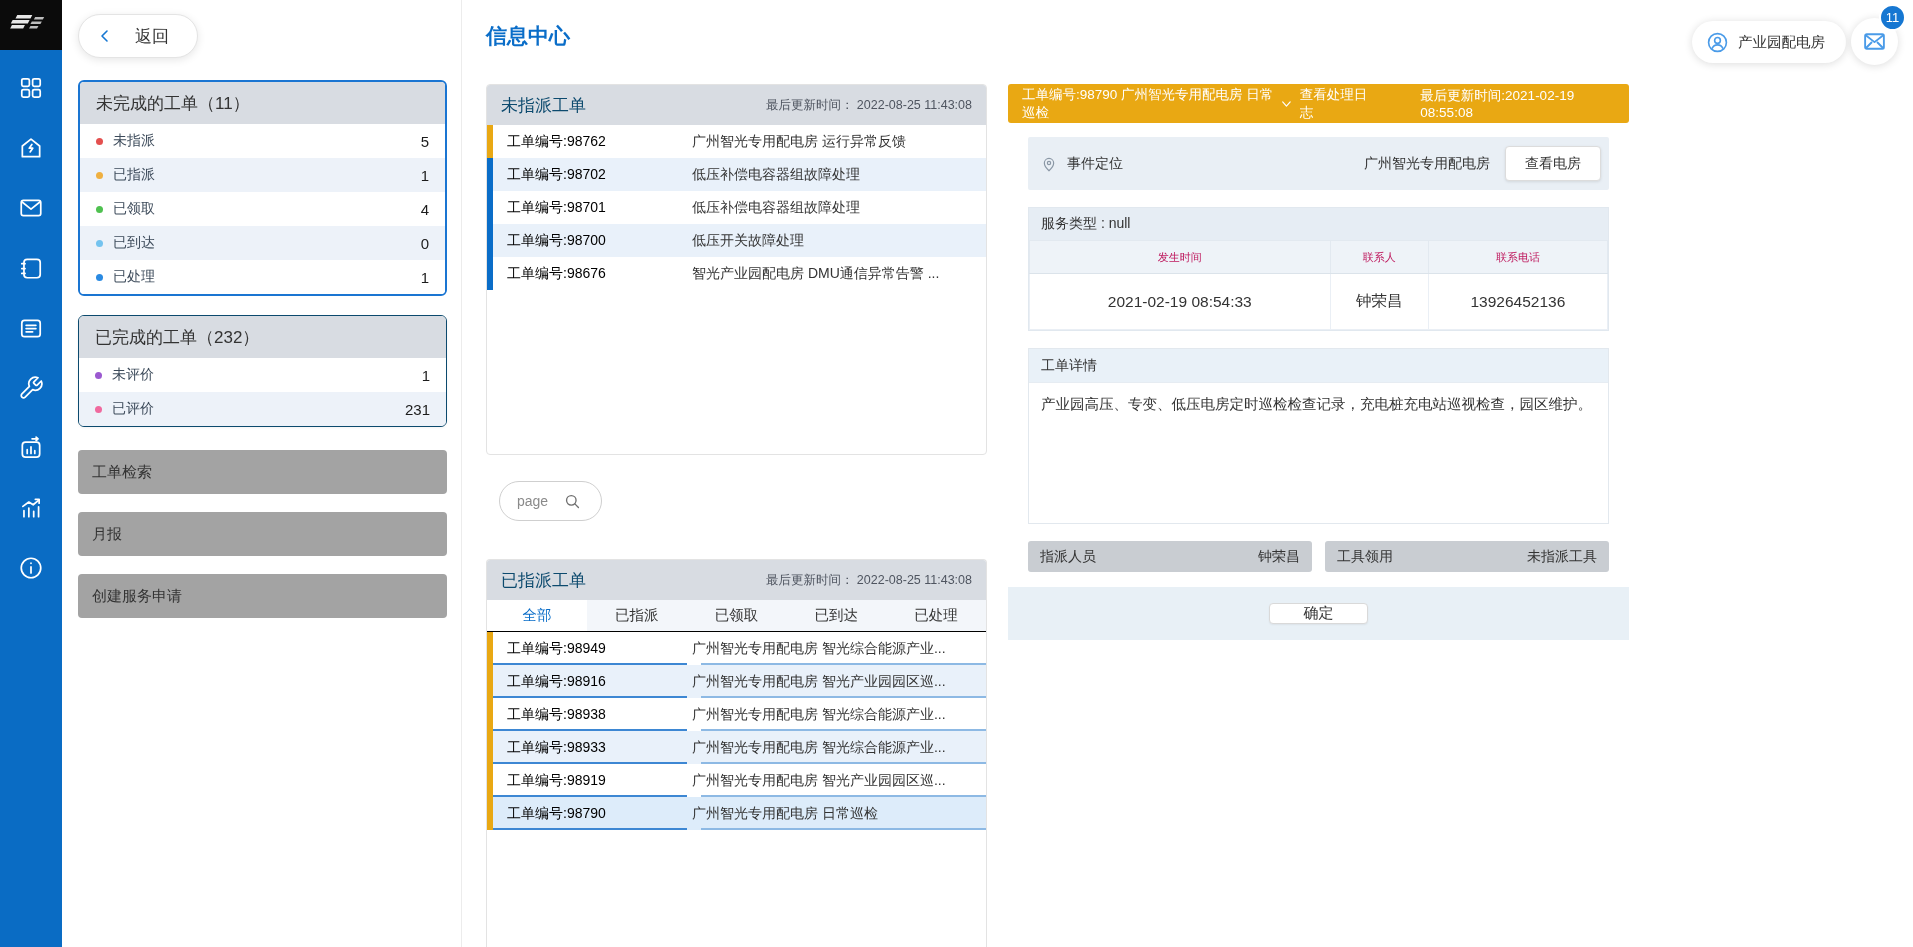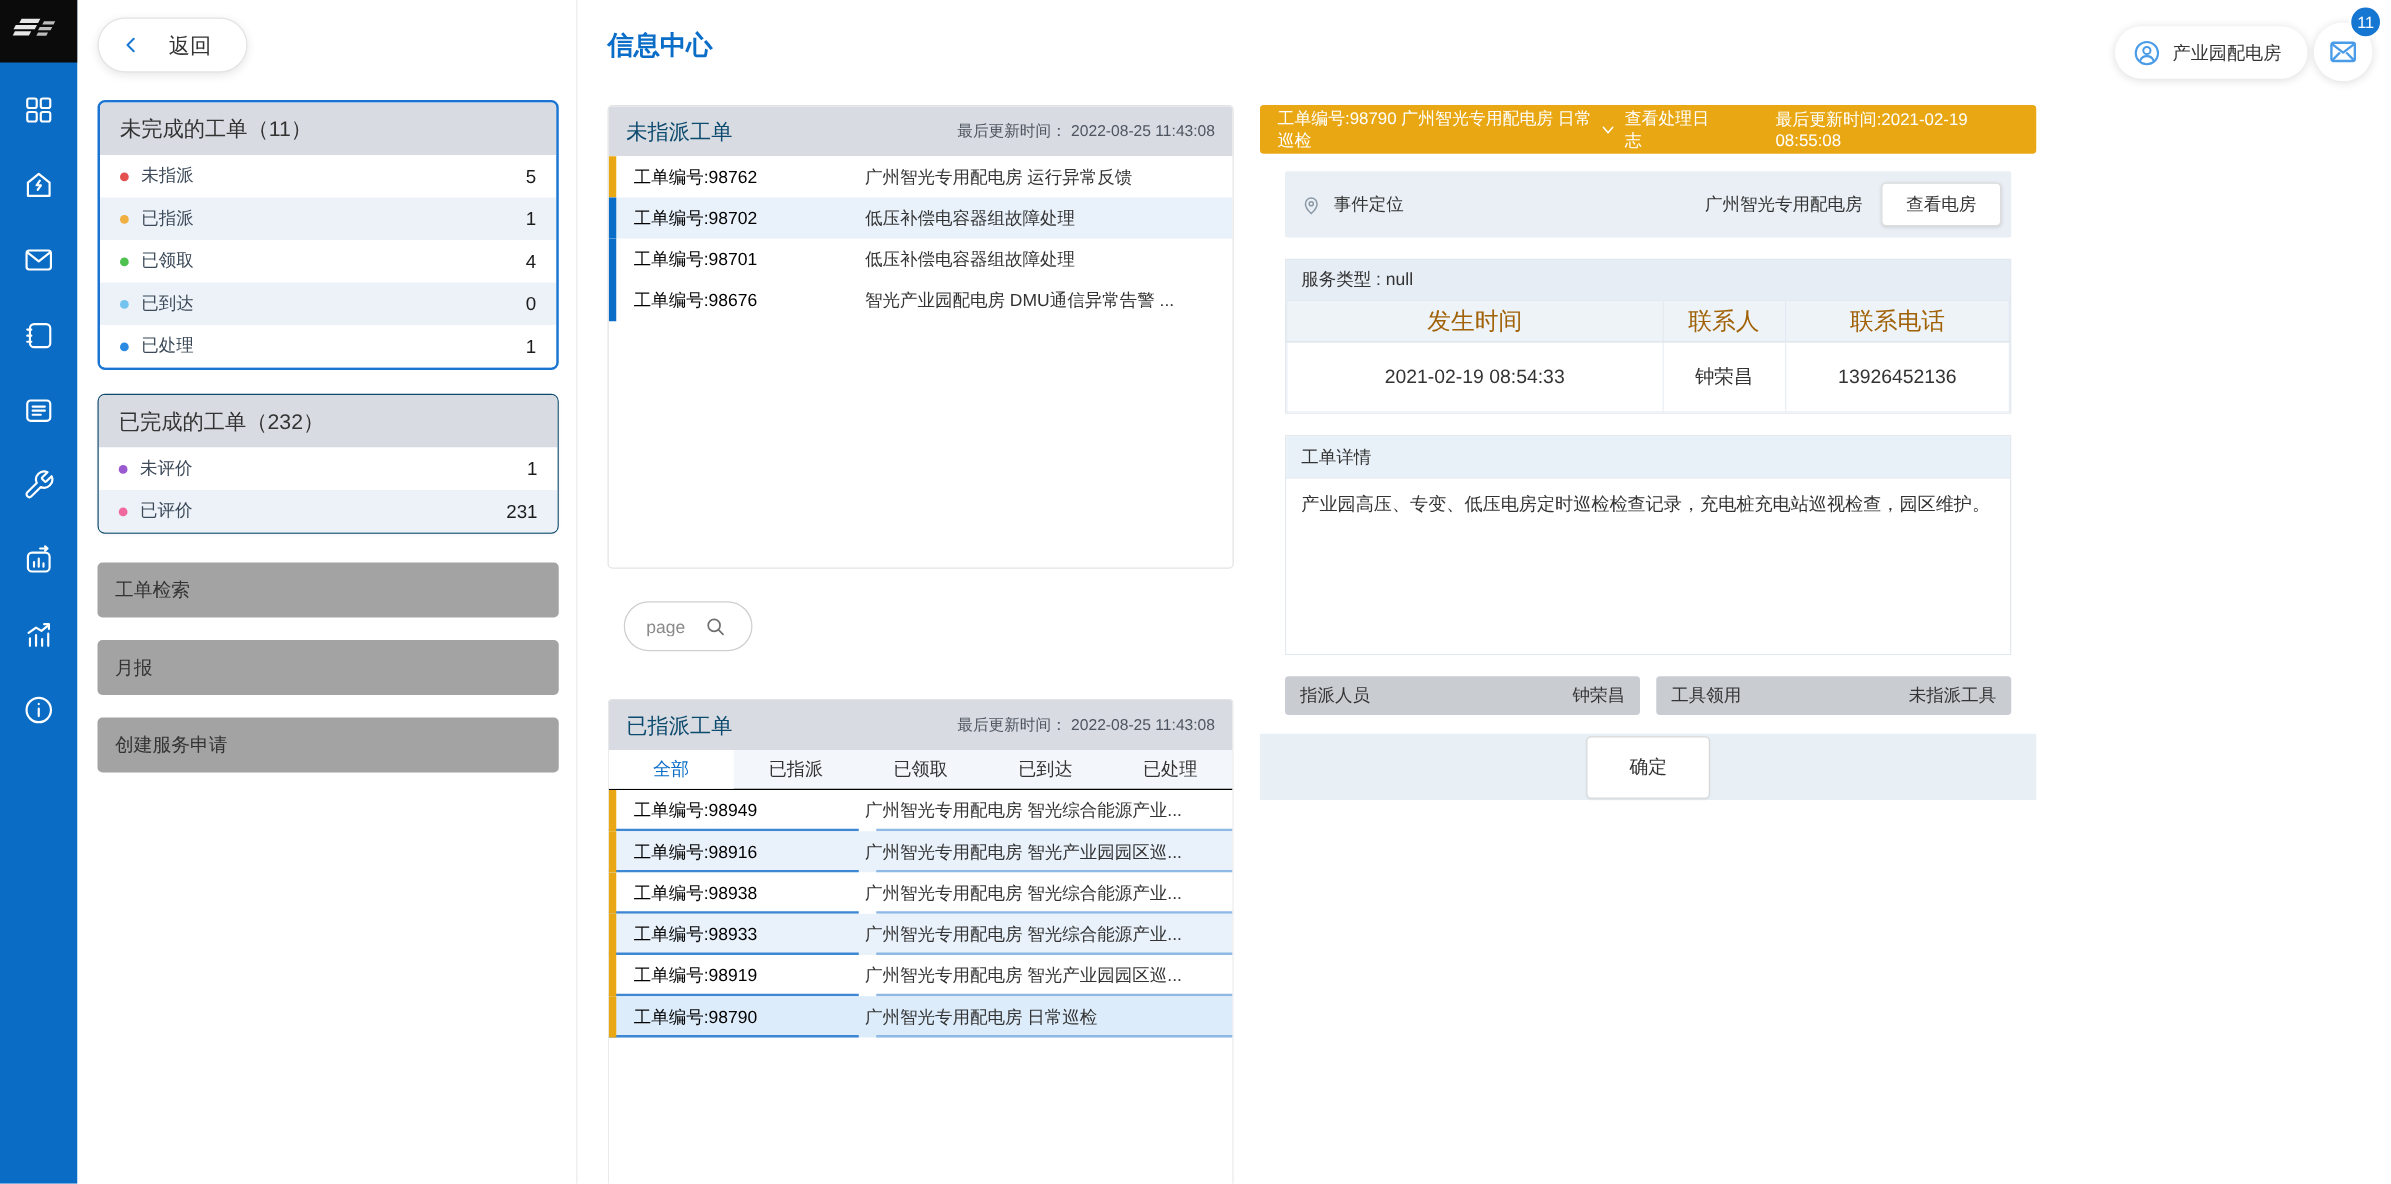--- a/index.html
+++ b/index.html
@@ -74,34 +74,34 @@
   .sec-location { margin:14px 20px 0; height:53px; background:#e9eff5; border-radius:2px; display:flex; align-items:center; padding:0 8px 0 12px; }
   .sec-location svg { width:18px; height:18px; stroke:#8a97a5; fill:none; stroke-width:1.6; }
   .loc-label { margin-left:9px; font-size:14px; color:#333; }
   .loc-value { margin-left:auto; font-size:14px; color:#333; }
   .btn-white { background:#fff; border:1px solid #dcdcdc; border-radius:4px; height:35px; padding:0 19px; font-size:14px; color:#333;
     box-shadow:0 1px 3px rgba(0,0,0,.10); margin-left:15px; cursor:pointer; font-family:"Liberation Sans",sans-serif; }
 
   .sec-service { margin:17px 20px 0; border:1px solid #e1e8ef; }
   .service-bar { height:32px; background:#e6edf4; display:flex; align-items:center; padding:0 12px; font-size:14px; color:#333; }
   .info-table { width:100%; border-collapse:collapse; table-layout:fixed; }
-  .info-table th { height:33px; background:#eef3f8; font-weight:normal; font-size:19px; color:#a16207; border:1px solid #e2e9f0; border-bottom:1px solid #dbe3ea;margin-top:12px; }
+  .info-table th { height:33px; background:#eef3f8; font-weight:normal; font-size:11px; color:#be185d; border:1px solid #e2e9f0; border-bottom:1px solid #dbe3ea;margin-top:12px; }
   .info-table td { height:56px; background:#fff; text-align:center; font-size:15.5px; color:#333; border:1px solid #eaeff5; }
   .col-time { width:52%; } .col-person { width:17%; } .col-phone { width:31%; }
 
   .sec-details { margin:17px 20px 0; border:1px solid #e2e8ee; }
   .details-label { height:34px; background:#e9f1f8; display:flex; align-items:center; padding:0 12px; font-size:14px; color:#333; border-bottom:1px solid #e6ecf2; }
   .details-body { min-height:140px; background:#fff; padding:10px 12px; font-size:14.5px; color:#333; line-height:1.55; }
 
   .assign-row { margin:17px 20px 0; display:flex; gap:13px; }
   .assign-bar { flex:1; height:31px; background:#c9cdd2; border-radius:3px; display:flex; align-items:center; justify-content:space-between;
     padding:0 12px; font-size:14px; color:#333; cursor:pointer; }
 
   .footer-strip { margin-top:15px; height:53px; background:#e8f0f6; display:flex; align-items:center; justify-content:center; }
-  .btn-confirm { width:99px; height:50px; background:#fff; border:1px solid #d9d9d9; border-radius:4px; font-size:15px; color:#333;
+  .btn-confirm { width:99px; height:21px; background:#fff; border:1px solid #d9d9d9; border-radius:4px; font-size:15px; color:#333;
     cursor:pointer; box-shadow:0 1px 2px rgba(0,0,0,.06); font-family:"Liberation Sans",sans-serif; }
 
   
   .user-pill { position:absolute; left:1692px; top:21px; height:42px; border-radius:21px; background:#fff;
     box-shadow:0 1px 8px rgba(0,0,0,.14); display:flex; align-items:center; gap:9px; padding:0 21px 0 14px; font-size:14.5px; color:#333; cursor:pointer; }
   .user-pill svg { width:23px; height:23px; stroke:#4a9be8; fill:none; stroke-width:1.7; }
   .mail-btn { position:absolute; left:1851px; top:18px; width:47px; height:47px; border-radius:50%; background:#fff;
     box-shadow:0 1px 8px rgba(0,0,0,.14); display:flex; align-items:center; justify-content:center; cursor:pointer; }
   .mail-btn svg { width:25px; height:25px; stroke:#4a9be8; fill:none; stroke-width:1.8; stroke-linejoin:round; }
   .mail-badge { position:absolute; left:1879px; top:4px; min-width:27px; height:27px; border-radius:14px; background:#1677d2;
@@ -261,20 +261,25 @@
   </div>
   <div class="wo-row alt">
     <span class="wo-bar" style="background: rgb(10, 109, 200);"></span>
     <span class="wo-no">工单编号:98702</span>
     <span class="wo-desc">低压补偿电容器组故障处理</span>
   </div>
   <div class="wo-row">
     <span class="wo-bar" style="background: rgb(10, 109, 200);"></span>
     <span class="wo-no">工单编号:98701</span>
     <span class="wo-desc">低压补偿电容器组故障处理</span>
+  </div>
+  <div class="wo-row alt">
+    <span class="wo-bar" style="background: rgb(10, 109, 200);"></span>
+    <span class="wo-no">工单编号:98700</span>
+    <span class="wo-desc">低压开关故障处理</span>
   </div>
   <div class="wo-row">
     <span class="wo-bar" style="background: rgb(10, 109, 200);"></span>
     <span class="wo-no">工单编号:98676</span>
     <span class="wo-desc">智光产业园配电房 DMU通信异常告警 ...</span>
   </div>
 </div>
 
 <div class="search-pill">
   <input type="text" placeholder="page" style="">

